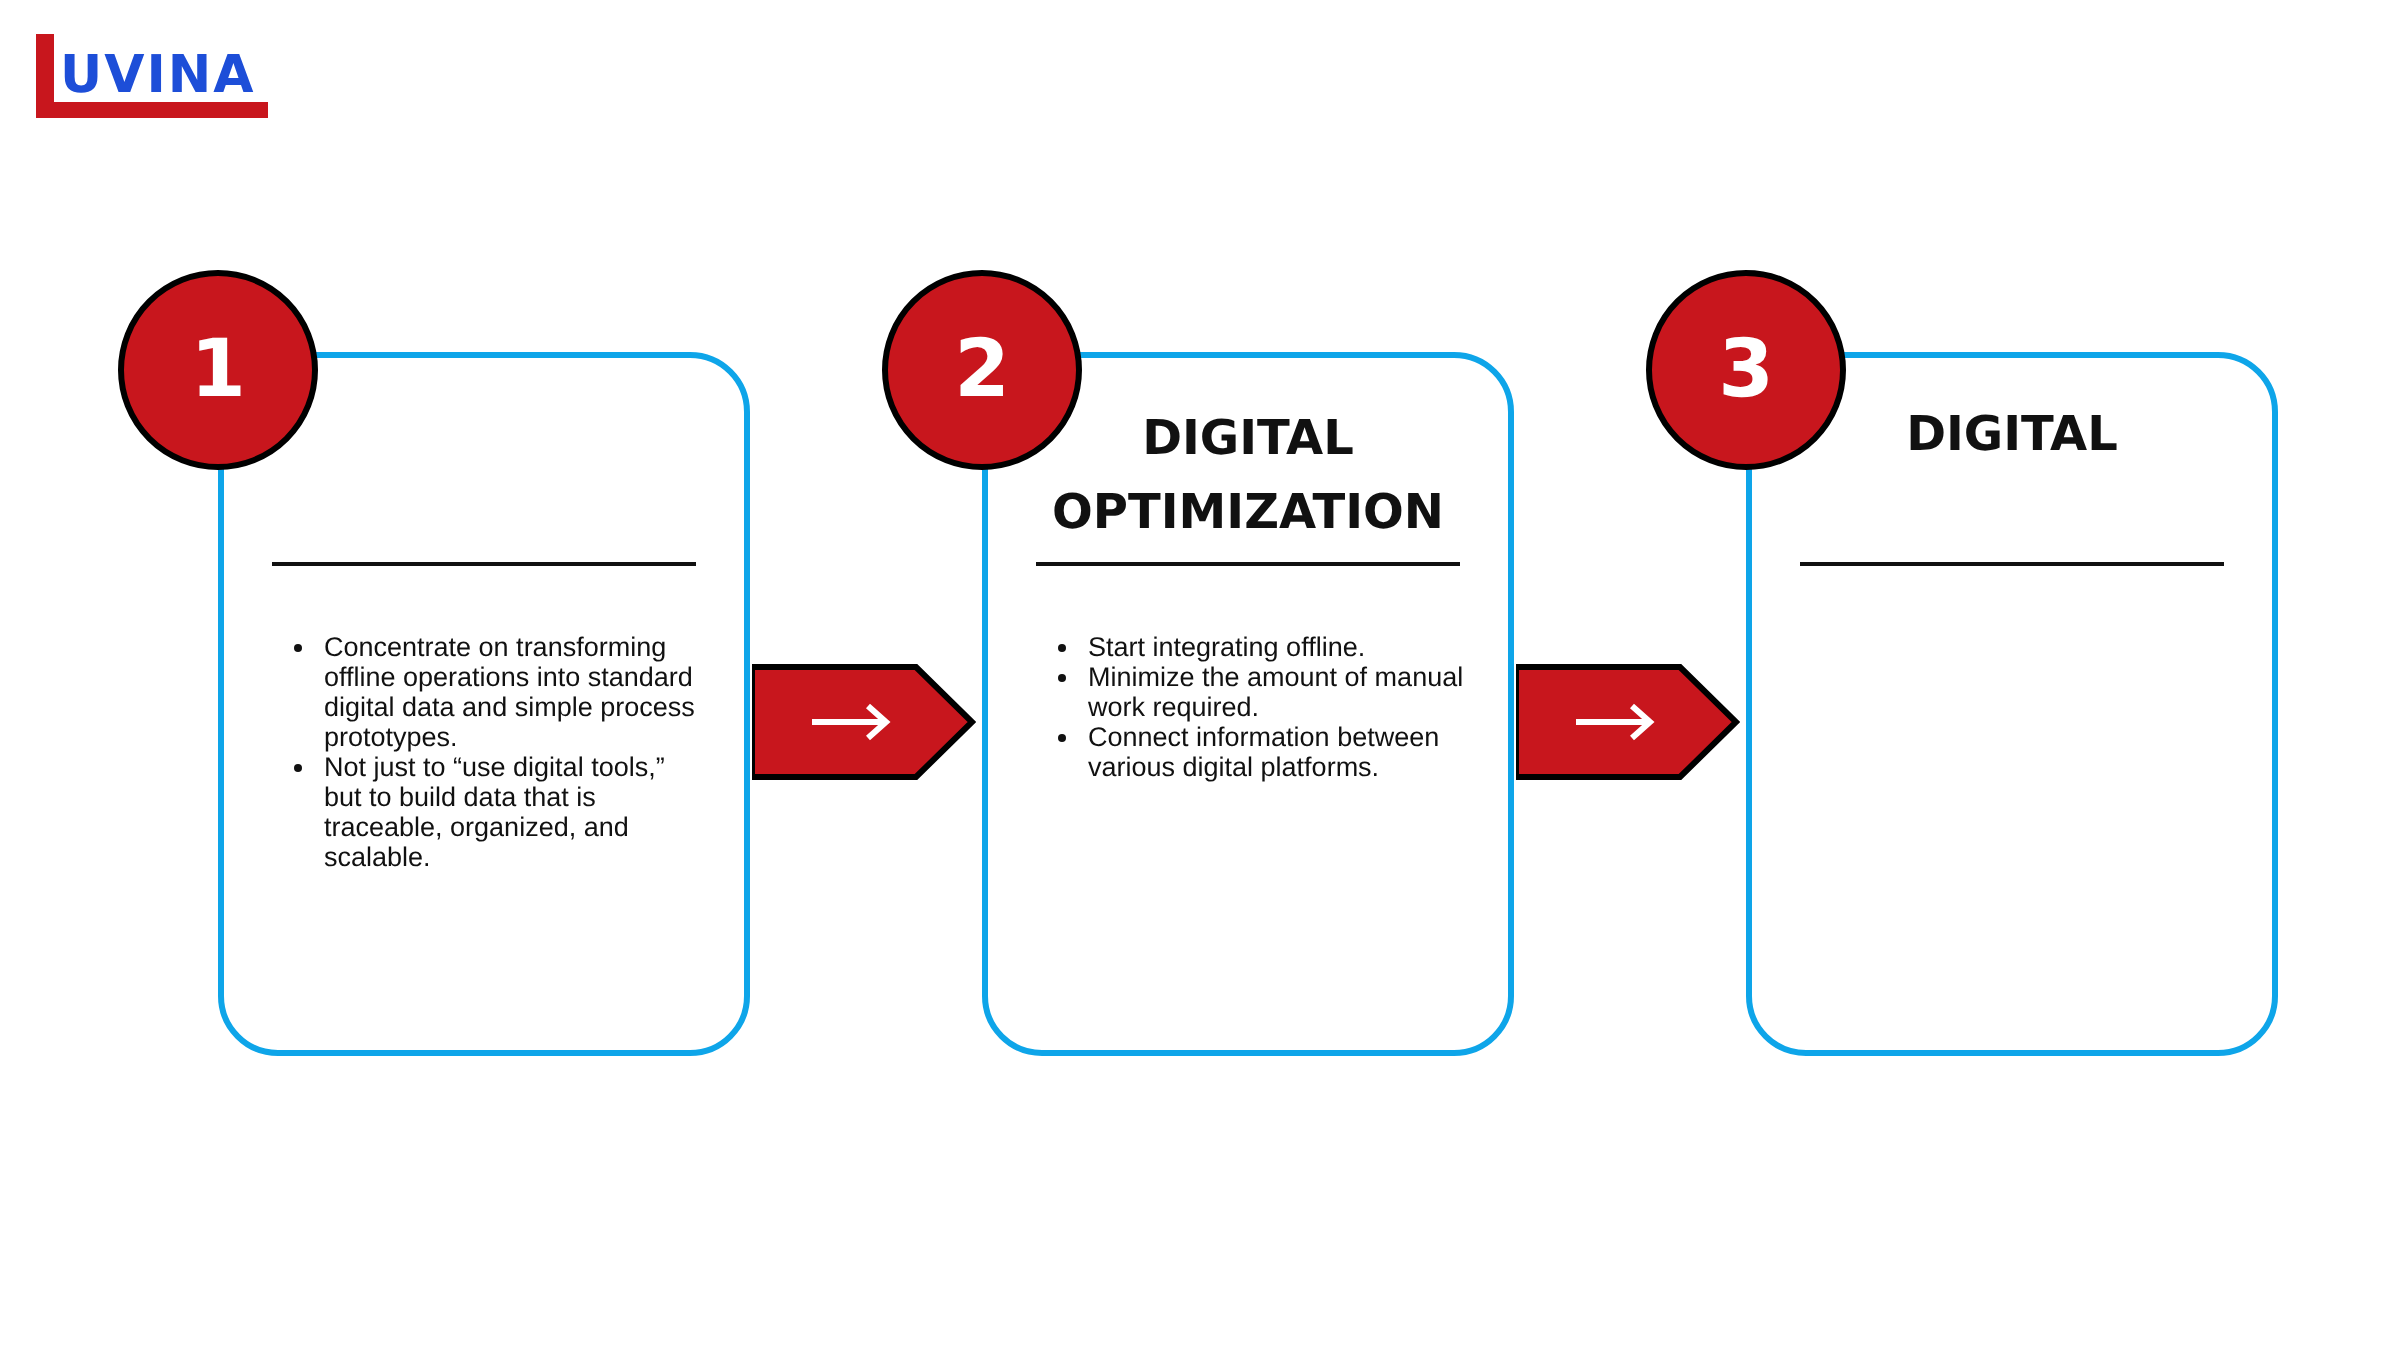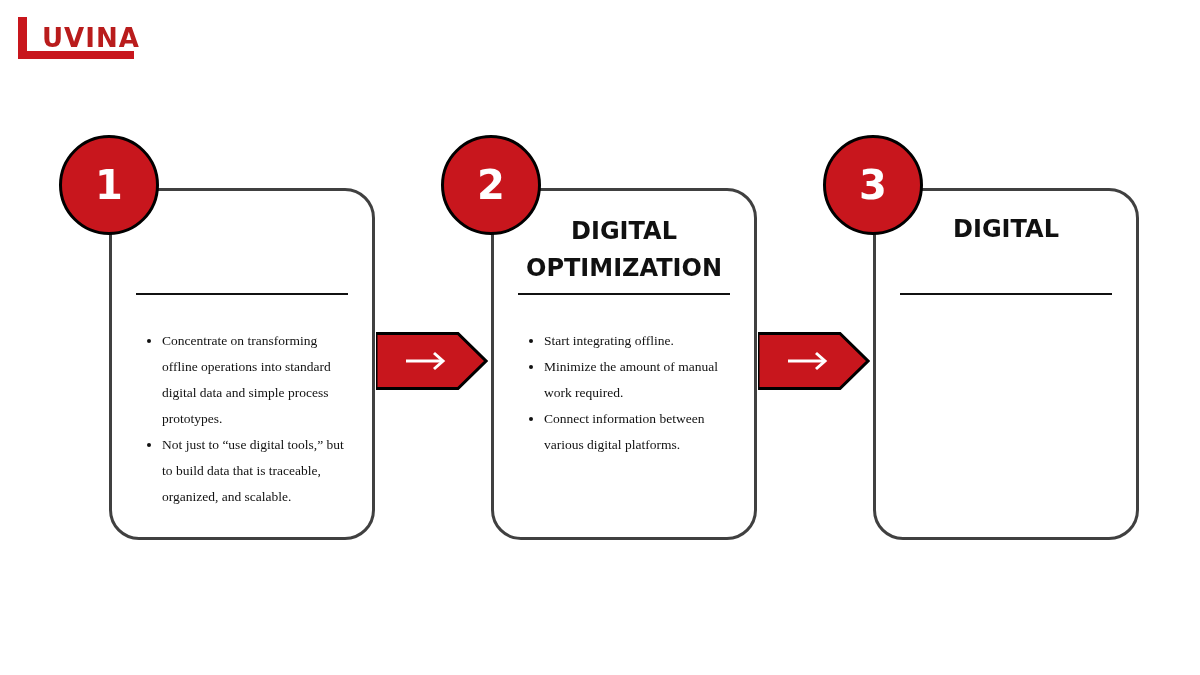--- a/index.html
+++ b/index.html
@@ -1,27 +1,27 @@
 <!DOCTYPE html>
 <html><head>
 <meta charset="utf-8">
 <style>
   html, body { margin:0; padding:0; }
   body { width:1200px; height:675px; background:#ffffff; position:relative; overflow:hidden;
          font-family:"Liberation Sans", "DejaVu Sans", sans-serif; color:#111; }
   .logo { position:absolute; left:18px; top:17px; width:118px; height:44px; }
   .logo .bar-v { position:absolute; left:0; top:0; width:9px; height:42px; background:#c8161d; }
   .logo .bar-h { position:absolute; left:0; top:34px; width:116px; height:8px; background:#c8161d; }
-  .logo .txt { position:absolute; left:24px; top:6px; font:bold 26px "DejaVu Sans", sans-serif; letter-spacing:1px; color:#b91c1c; }
-  .card { position:absolute; top:188px; width:266px; height:352px; border:3px solid #404040; border-radius:30px; background:#fff; box-sizing:border-box; }
+  .logo .txt { position:absolute; left:12px; top:6px; font:bold 26px "DejaVu Sans", sans-serif; letter-spacing:1px; color:#1d4ed8; }
+  .card { position:absolute; top:176px; width:266px; height:352px; border:3px solid #0ea5e9; border-radius:30px; background:#fff; box-sizing:border-box; }
   .circle { position:absolute; width:100px; height:100px; border-radius:50%; background:#c8161d; border:3px solid #000; box-sizing:border-box;
             color:#fff; font:bold 40px "DejaVu Sans", sans-serif; display:flex; align-items:center; justify-content:center; }
   .title { position:absolute; left:0; right:0; text-align:center; font:bold 24px "DejaVu Sans", sans-serif; line-height:37px; color:#111; }
   .rule { position:absolute; left:24px; right:24px; height:2px; background:#111; }
-  .bullets { position:absolute; left:30px; right:18px; top:137px; margin:0; padding:0 0 0 20px; font-size:13.5px; line-height:26px; color:#111;font-family:Liberation Serif, serif; }
+  .bullets { position:absolute; left:30px; right:18px; top:137px; margin:0; padding:0 0 0 20px; font-size:13.5px; line-height:15px; color:#111; }
   .bullets li { margin:0; }
   .arrow { position:absolute; top:332px; width:112px; height:58px; }
 </style>
 </head>
 <body>
 
 <div class="logo">
   <div class="bar-v"></div>
   <div class="bar-h"></div>
   <div class="txt">UVINA</div>

